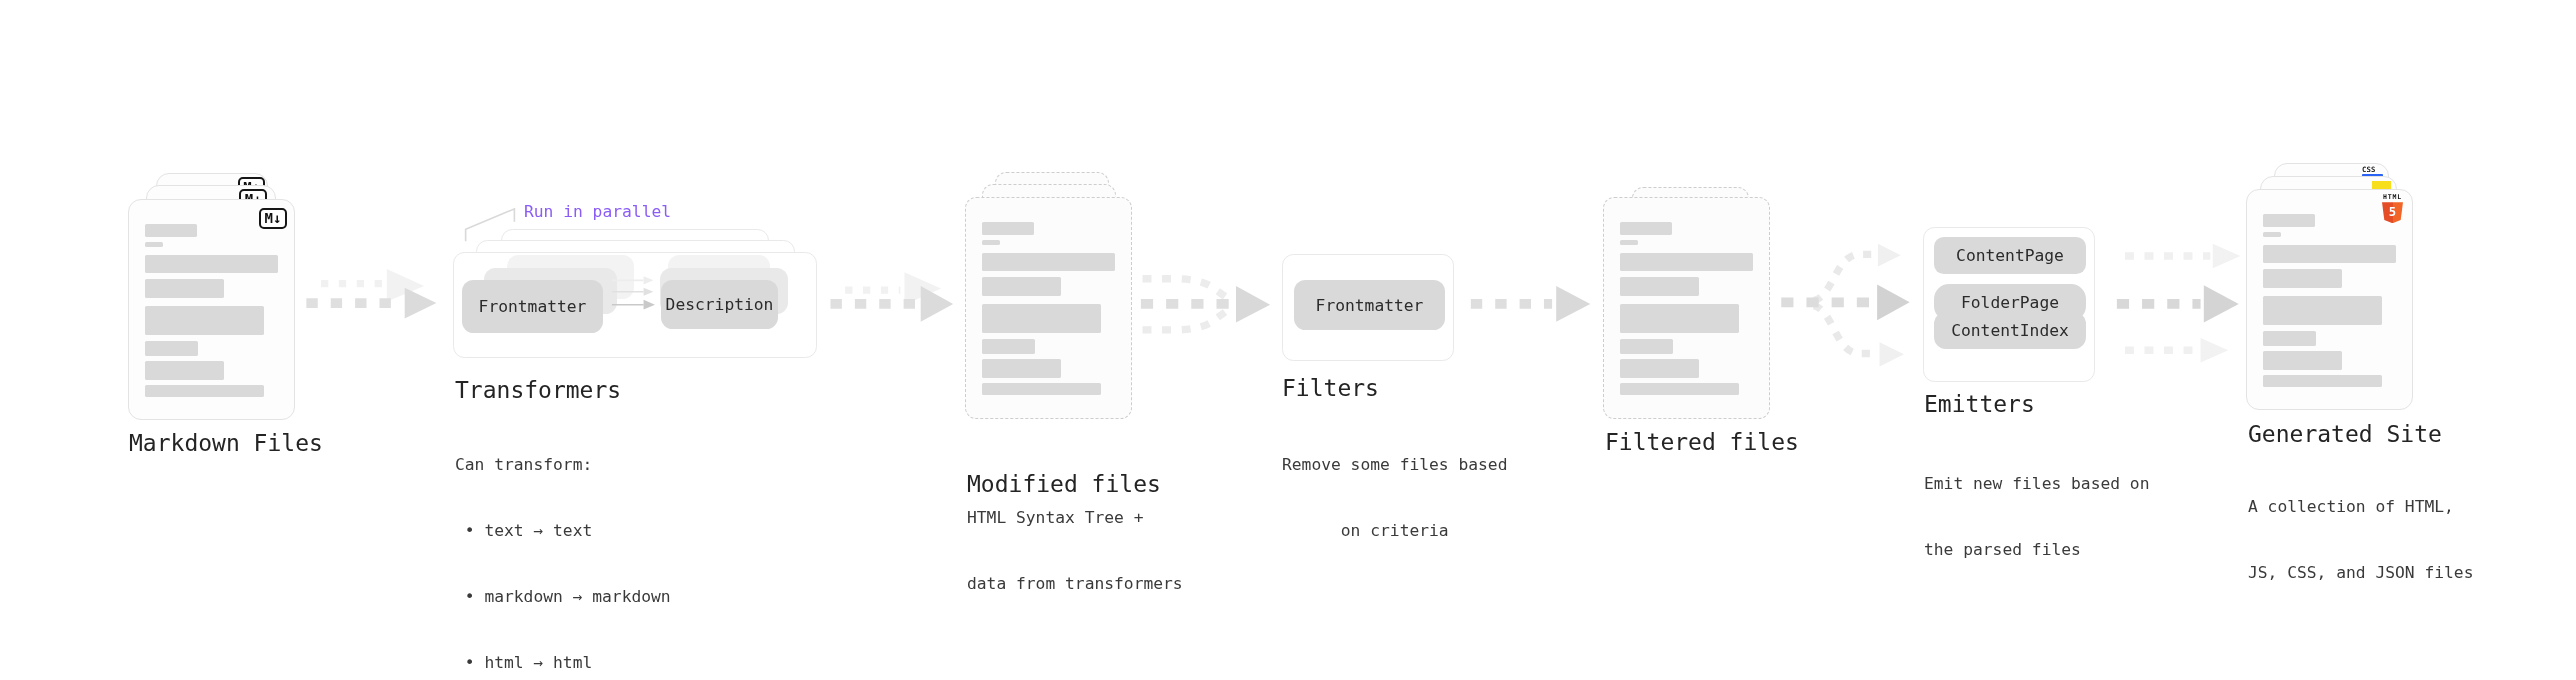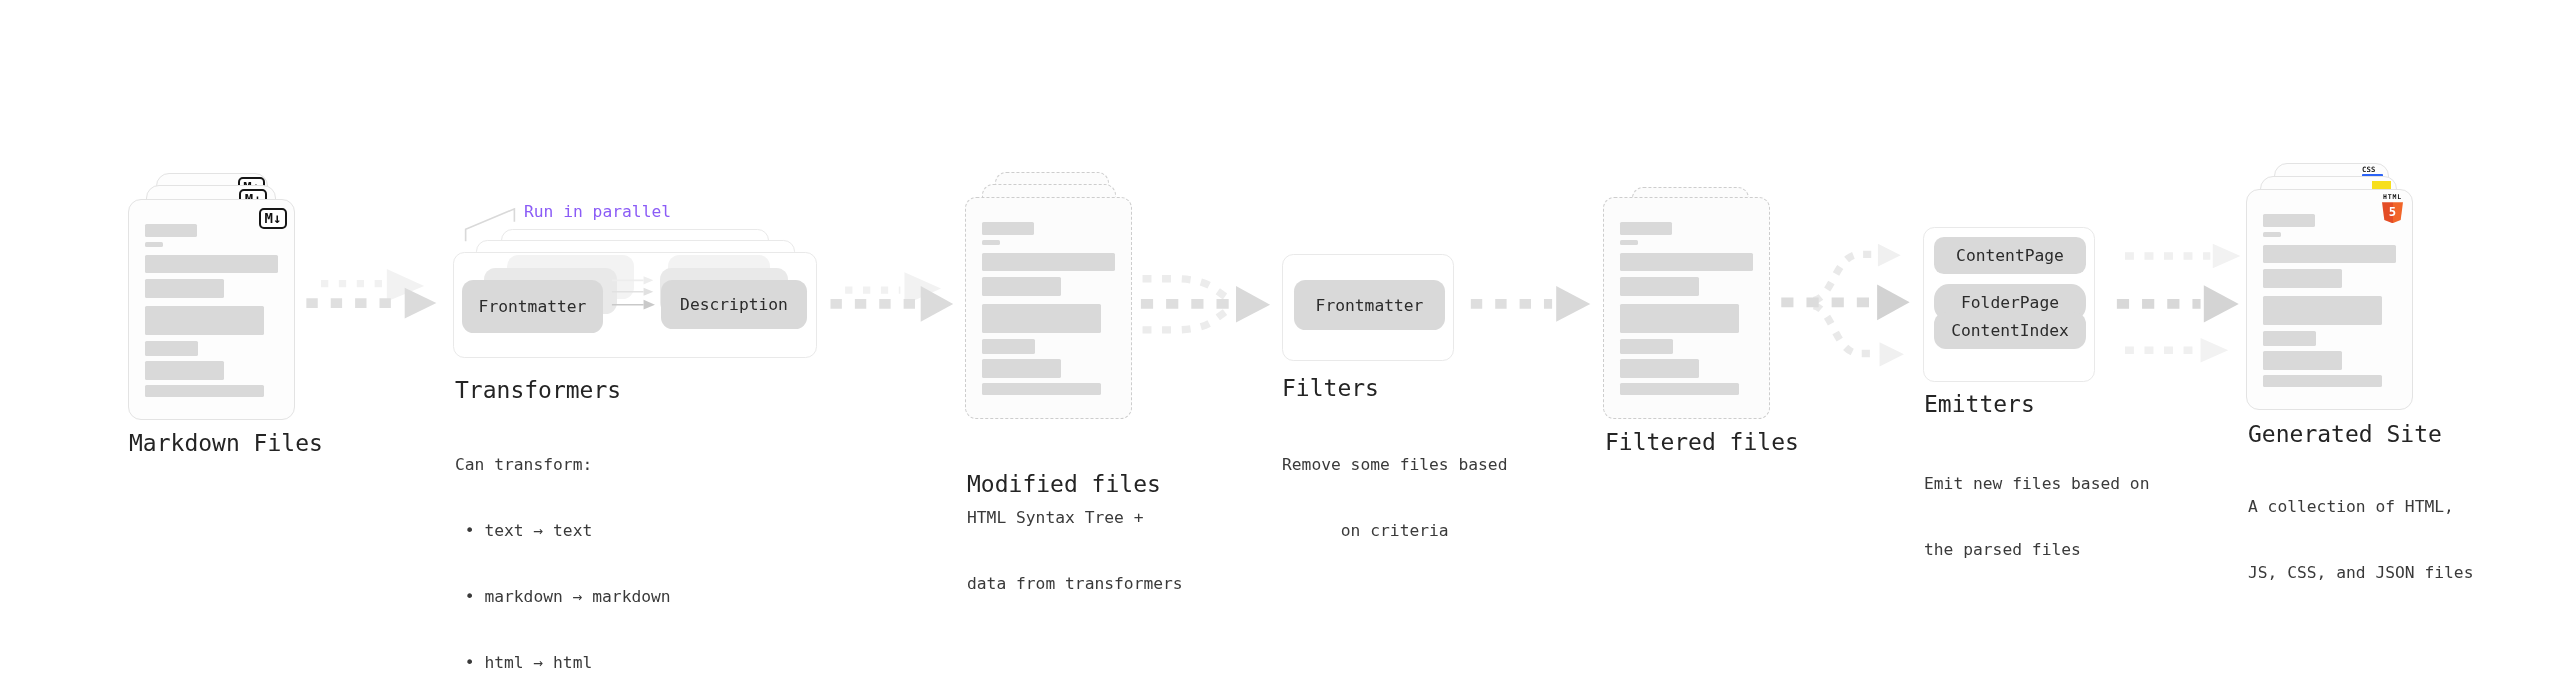--- a/index.html
+++ b/index.html
@@ -75,21 +75,21 @@
     <div class="frame" style="left:501px;top:229px;width:268px;height:104px;"></div>
     <div class="frame" style="left:476px;top:240px;width:319px;height:106px;"></div>
     <div class="frame" style="left:453px;top:252px;width:364px;height:106px;"></div>
 
     <div class="pill e2" style="left:507px;top:255px;width:127px;height:44px;"></div>
     <div class="pill e1" style="left:484px;top:268px;width:133px;height:46px;"></div>
     <div class="pill" style="left:462px;top:280px;width:141px;height:53px;">Frontmatter</div>
 
     <div class="pill e2" style="left:668px;top:255px;width:102px;height:44px;"></div>
     <div class="pill e1" style="left:660px;top:268px;width:128px;height:46px;"></div>
-    <div class="pill" style="left:661px;top:280px;width:146px;height:49px;">Description</div>
+    <div class="pill" style="left:661px;top:280px;width:117px;height:49px;">Description</div>
 
     <div class="title" style="left:455px;top:377px;">Transformers</div>
     <div class="desc" style="left:455px;top:410px;">
       <div>Can transform:</div>
       <div> • text → text</div>
       <div> • markdown → markdown</div>
       <div> • html → html</div>
     </div>
   </div>
 

